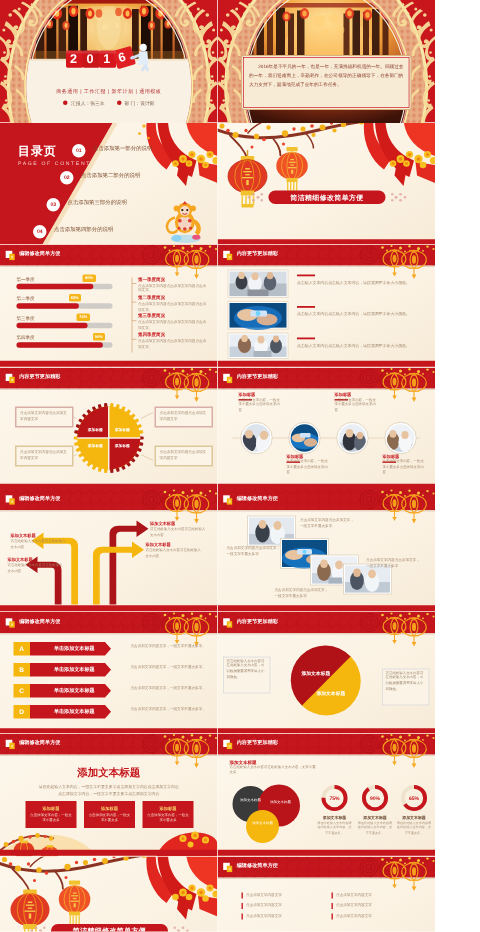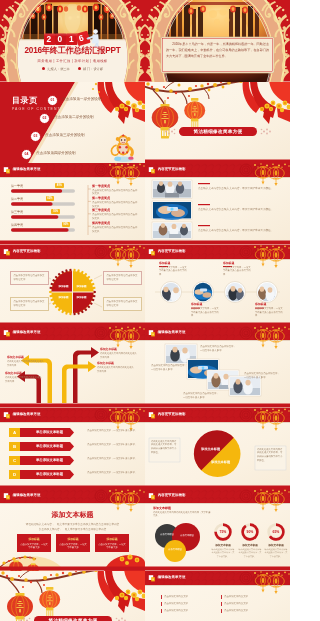--- a/index.html
+++ b/index.html
@@ -340,21 +340,20 @@
       <path d="M93 35.6 L87.6 37.8 L88.4 39.6 L93.6 37.4 Z" fill="#d4e4f5"></path>
       <path d="M96.2 43 L93.8 47 L95.4 47.6 L97.8 43.6 Z" fill="#d4e4f5"></path>
       <path d="M97.6 43 L99.4 46.8 L97.8 47.6 L96 43.8 Z" fill="#d4e4f5"></path>
       <path d="M88.4 37 L86.4 38.6 L87.8 39.8 L89.4 38.4 Z" fill="#c8dcf2"></path>
     </g>
   </svg>
   <div class="txt t-year2016">2</div>
   <div class="txt t-year2016 d1">0</div>
   <div class="txt t-year2016 d2">1</div>
   <div class="txt t-year2016 d3">6</div>
-  <div class="txt t-main">2016年终工作总结汇报PPT</div>
   <div class="txt t-sub">商务通用 | 工作汇报 | 新年计划 | 通用模板</div>
   <div class="t-meta">
     <span class="dot"></span>
     <span>汇报人：张三丰</span>
     <span class="dot dot2"></span>
     <span>部    门：设计部</span>
   </div>
 </div>
 
 <div class="slide s-intro">

